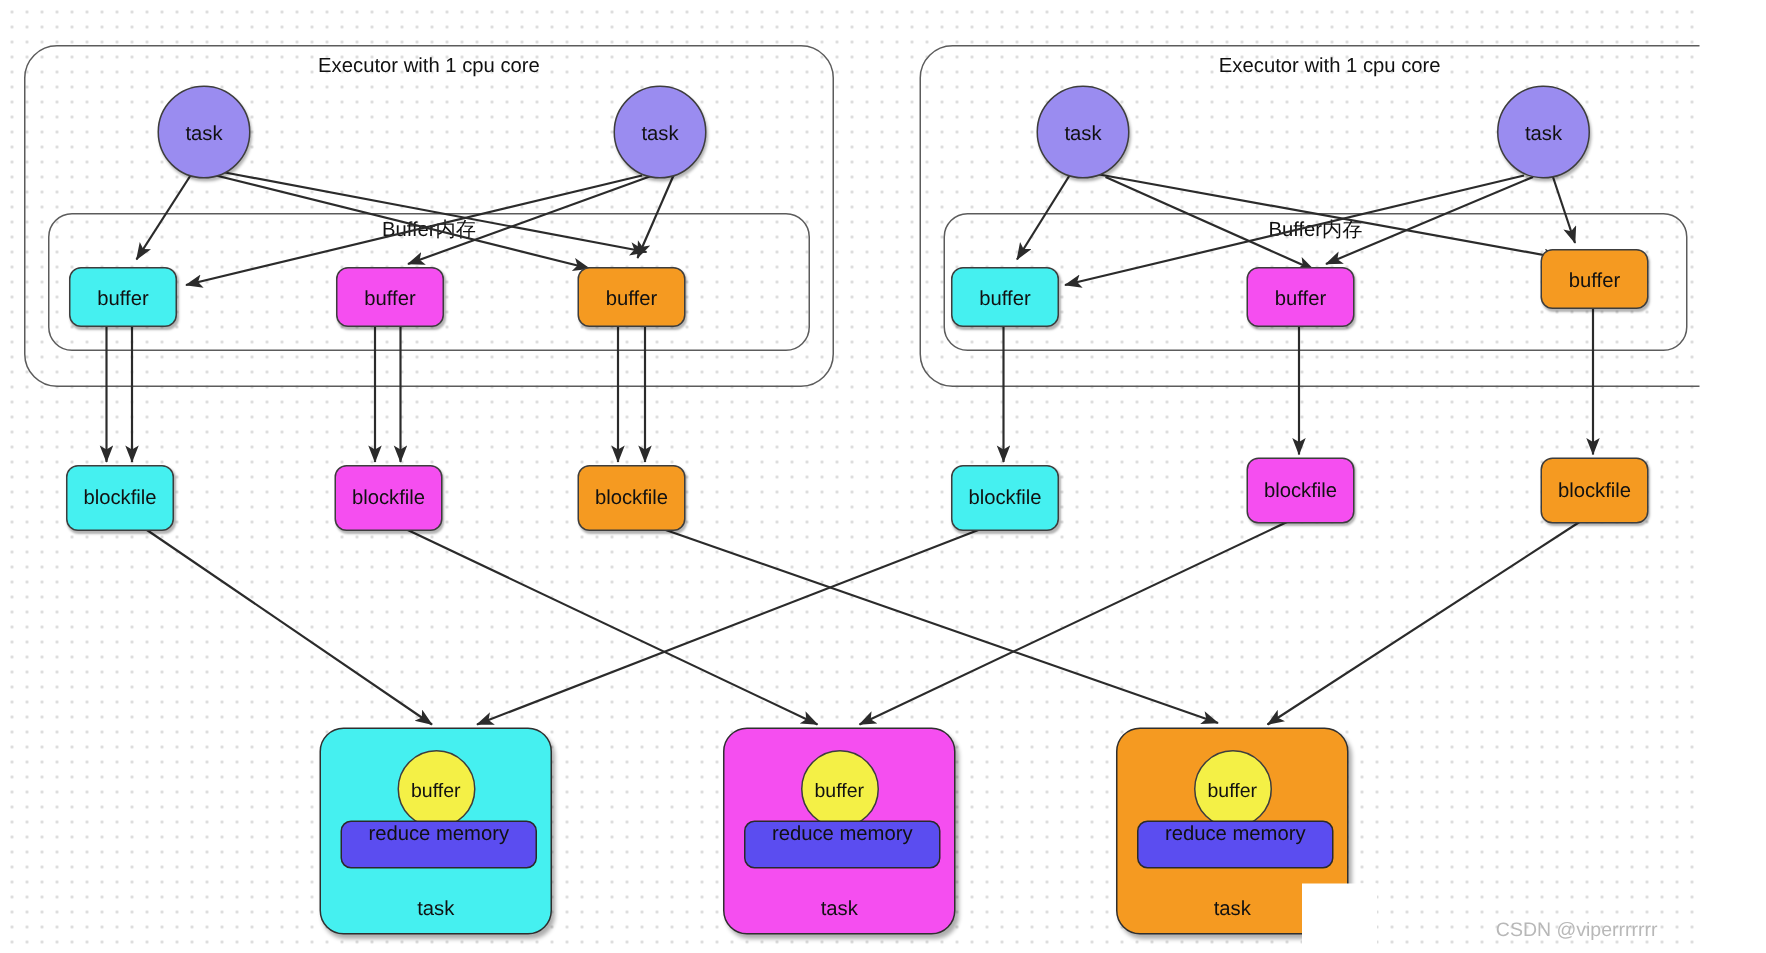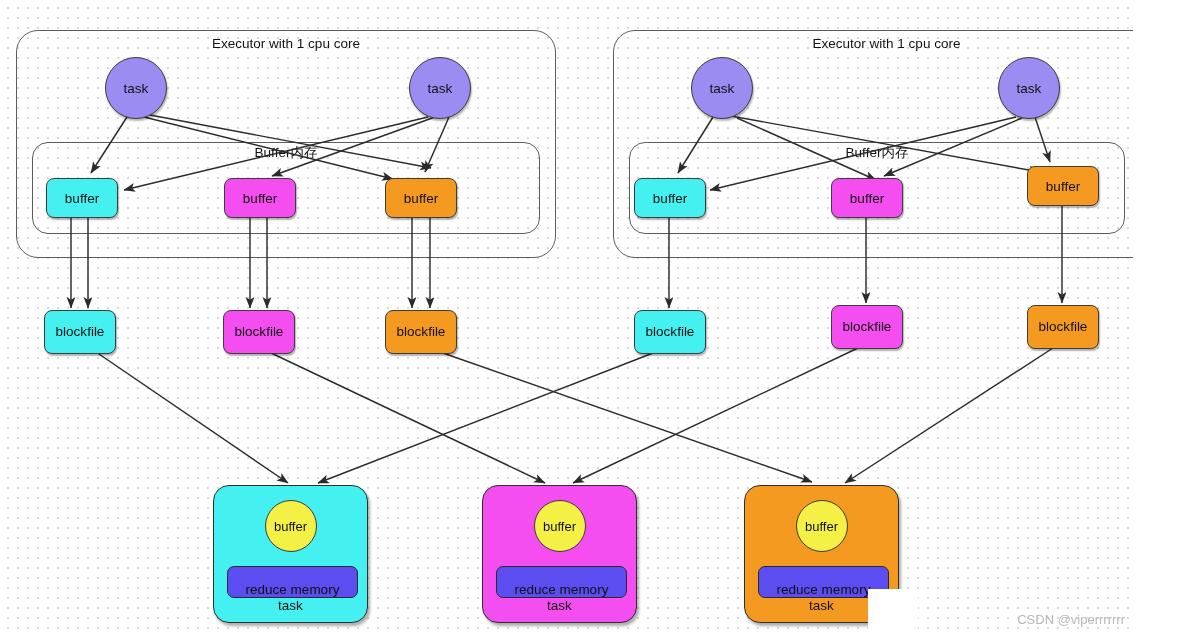--- a/index.html
+++ b/index.html
@@ -112,49 +112,49 @@
     border: 1.6px solid #3d3d3d;
     display: flex;
     align-items: center;
     justify-content: center;
     font-size: 13px;
     color: #111;
   }
   .reduce-mem {
     position: absolute;
     left: 13px;
-    top: 80px;
+    top: 61px;
     width: 129px;
     height: 30px;
     border-radius: 7px;
     background: #5b4df0;
     border: 1.6px solid #2a2a2a;
     display: flex;
-    align-items: flex-end;
+    align-items: flex-start;
     justify-content: center;
     font-size: 13.5px;
     color: #111;
   }
   .reduce-label {
     position: absolute;
     left: 0;
     right: 0;
     bottom: 9px;
     text-align: center;
     font-size: 13.5px;
     color: #111;
   }
   .white-patch {
     position: absolute;
     background: #ffffff;
     z-index: 11;
   }
   .watermark {
     position: absolute;
-    right: 8px;
+    right: 28px;
     bottom: 8px;
     font-size: 13px;
     color: #b8b8b8;
     z-index: 20;
     white-space: nowrap;
     margin-top: 21px;
   }
 </style>
 </head>
 <body>

